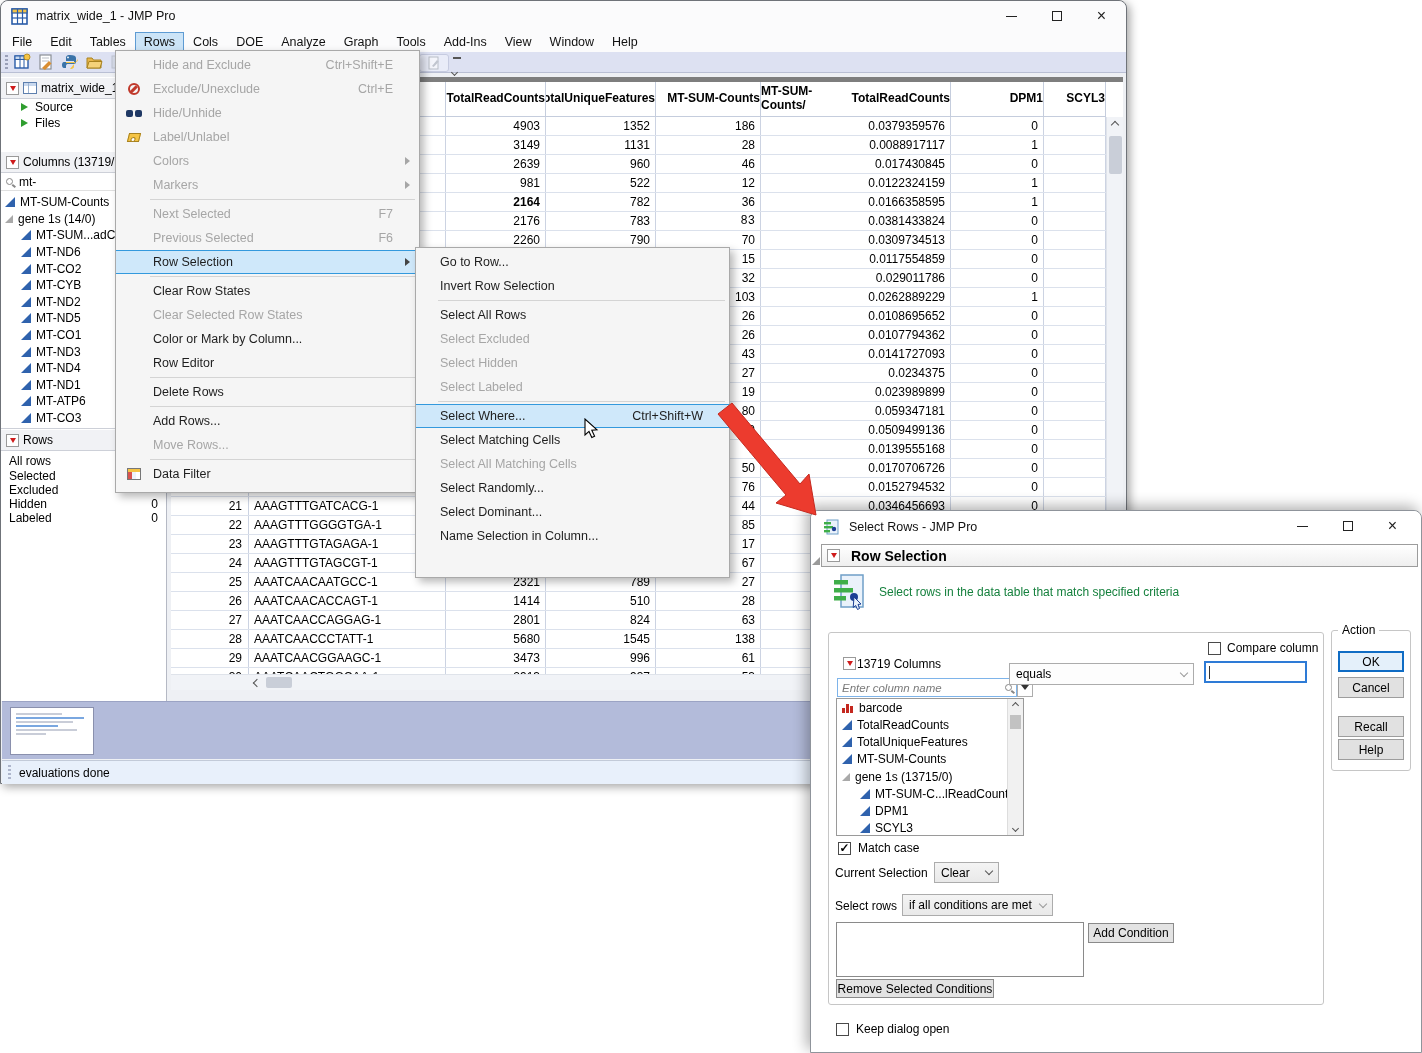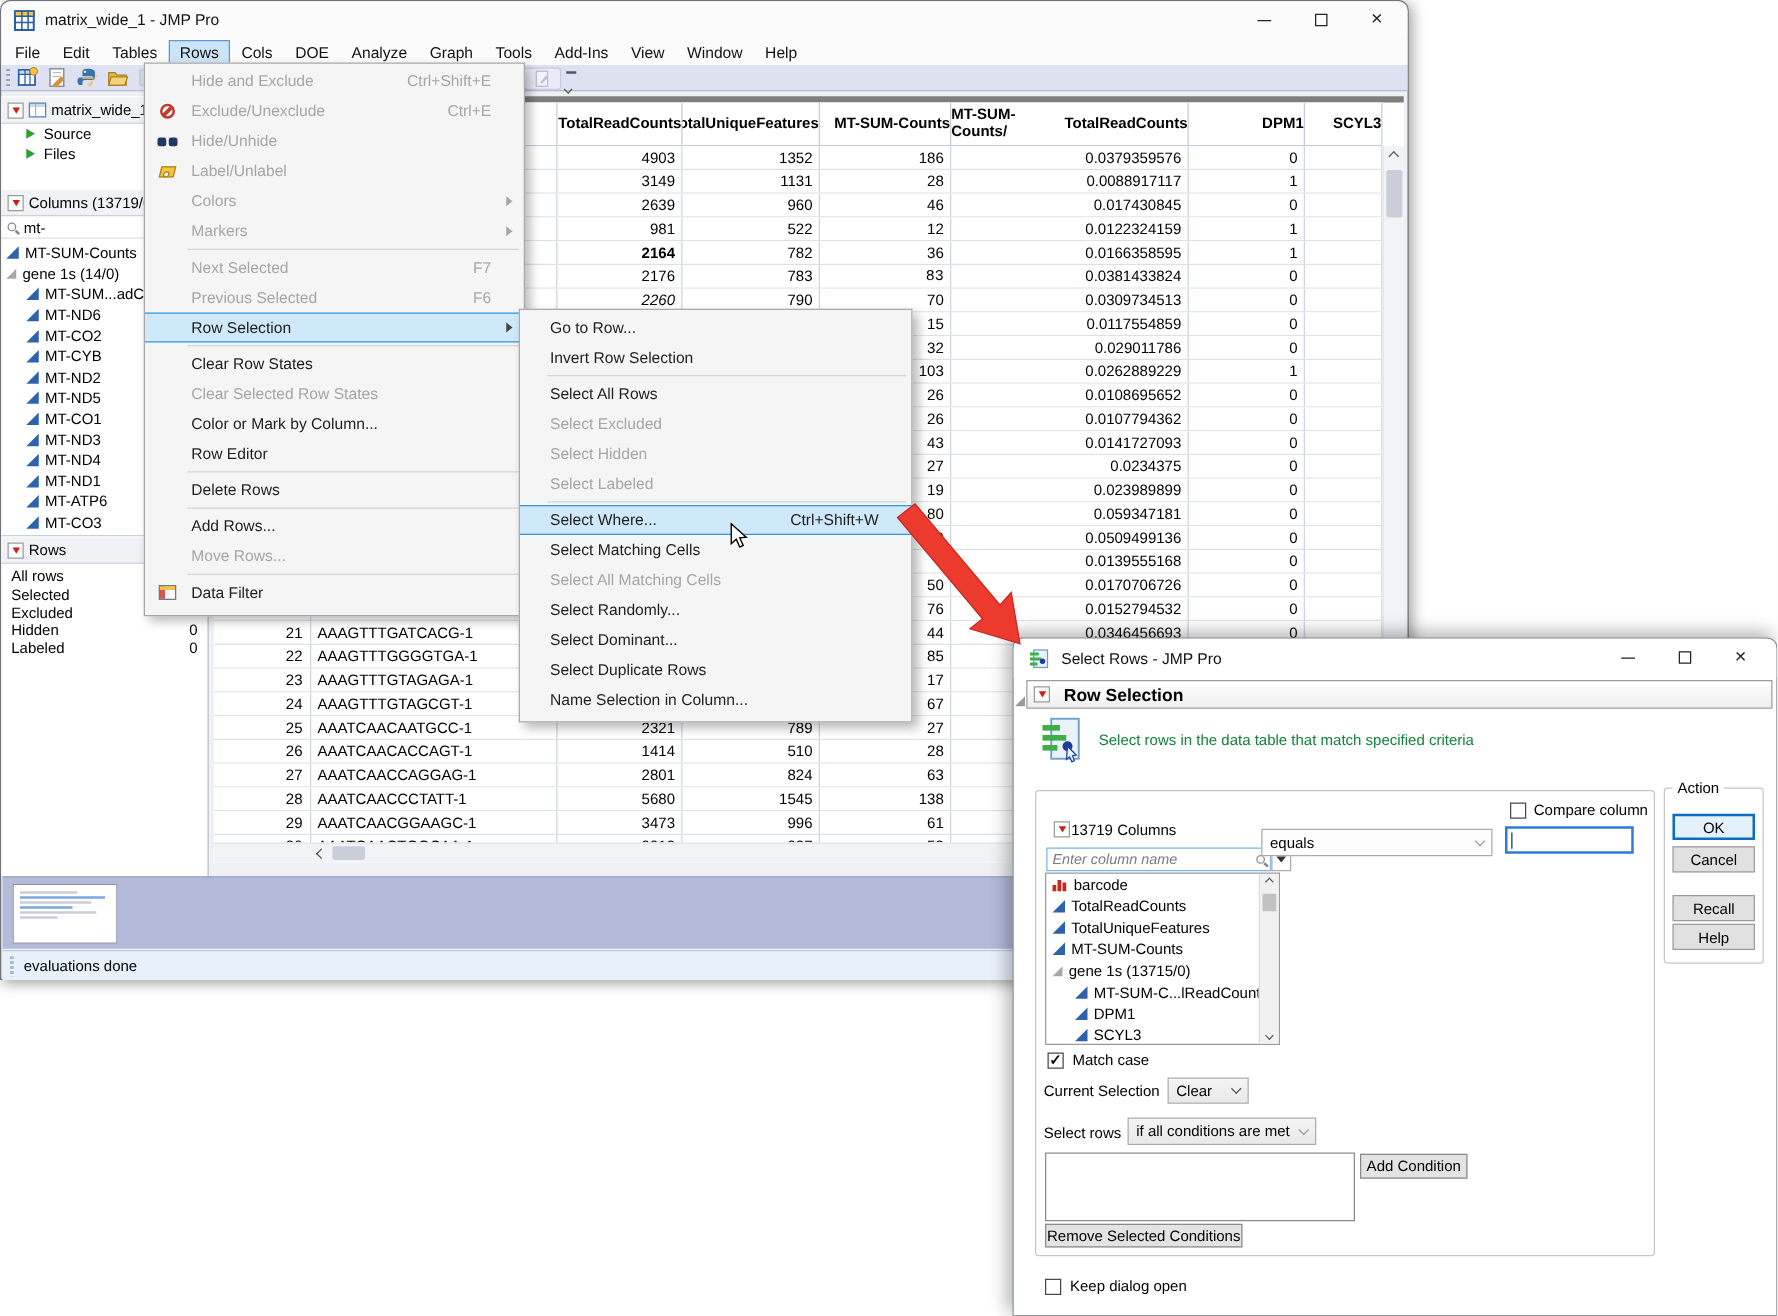--- a/index.html
+++ b/index.html
@@ -464,21 +464,21 @@
             <div class="td right" style="width: 100px;">2176</div>
             <div class="td right" style="width: 110px;">783</div>
             <div class="td right" style="width: 105px; font-family: Liberation Mono, monospace;">83</div>
             <div class="td right" style="width: 190px;">0.0381433824</div>
             <div class="td right" style="width: 93px;">0</div>
             <div class="td right" style="width: 62px;"></div>
           </div>
           <div class="tr">
             <div class="td num" style="width: 78px;">7</div>
             <div class="td left" style="width: 197px;"></div>
-            <div class="td right" style="width: 100px; font-style: italic;">2260</div>
+            <div class="td right" style="width: 100px;">2260</div>
             <div class="td right" style="width: 110px;">790</div>
             <div class="td right" style="width: 105px;">70</div>
             <div class="td right" style="width: 190px;">0.0309734513</div>
             <div class="td right" style="width: 93px;">0</div>
             <div class="td right" style="width: 62px;"></div>
           </div>
           <div class="tr">
             <div class="td num" style="width: 78px;">8</div>
             <div class="td left" style="width: 197px;"></div>
             <div class="td right" style="width: 100px;"></div>
@@ -870,24 +870,20 @@
       <div class="menu-item disabled">
         <span class="mi-label">Select All Matching Cells</span>
         <span class="mi-shortcut"></span>
       </div>
       <div class="menu-item">
         <span class="mi-label">Select Randomly...</span>
         <span class="mi-shortcut"></span>
       </div>
       <div class="menu-item">
         <span class="mi-label">Select Dominant...</span>
-        <span class="mi-shortcut"></span>
-      </div>
-      <div class="menu-item">
-        <span class="mi-label">Select Duplicate Rows</span>
         <span class="mi-shortcut"></span>
       </div>
       <div class="menu-item">
         <span class="mi-label">Name Selection in Column...</span>
         <span class="mi-shortcut"></span>
       </div>
     </div>
 
   <svg class="cursor-svg" style="left:583px; top:418px;" width="20" height="22" viewBox="0 0 20 22">
     <path d="M2 1 L2 17 L6 13.4 L8.8 19.6 L11.6 18.3 L8.8 12.3 L14 11.8 Z" fill="#fff" stroke="#000" stroke-width="1.1"></path>

